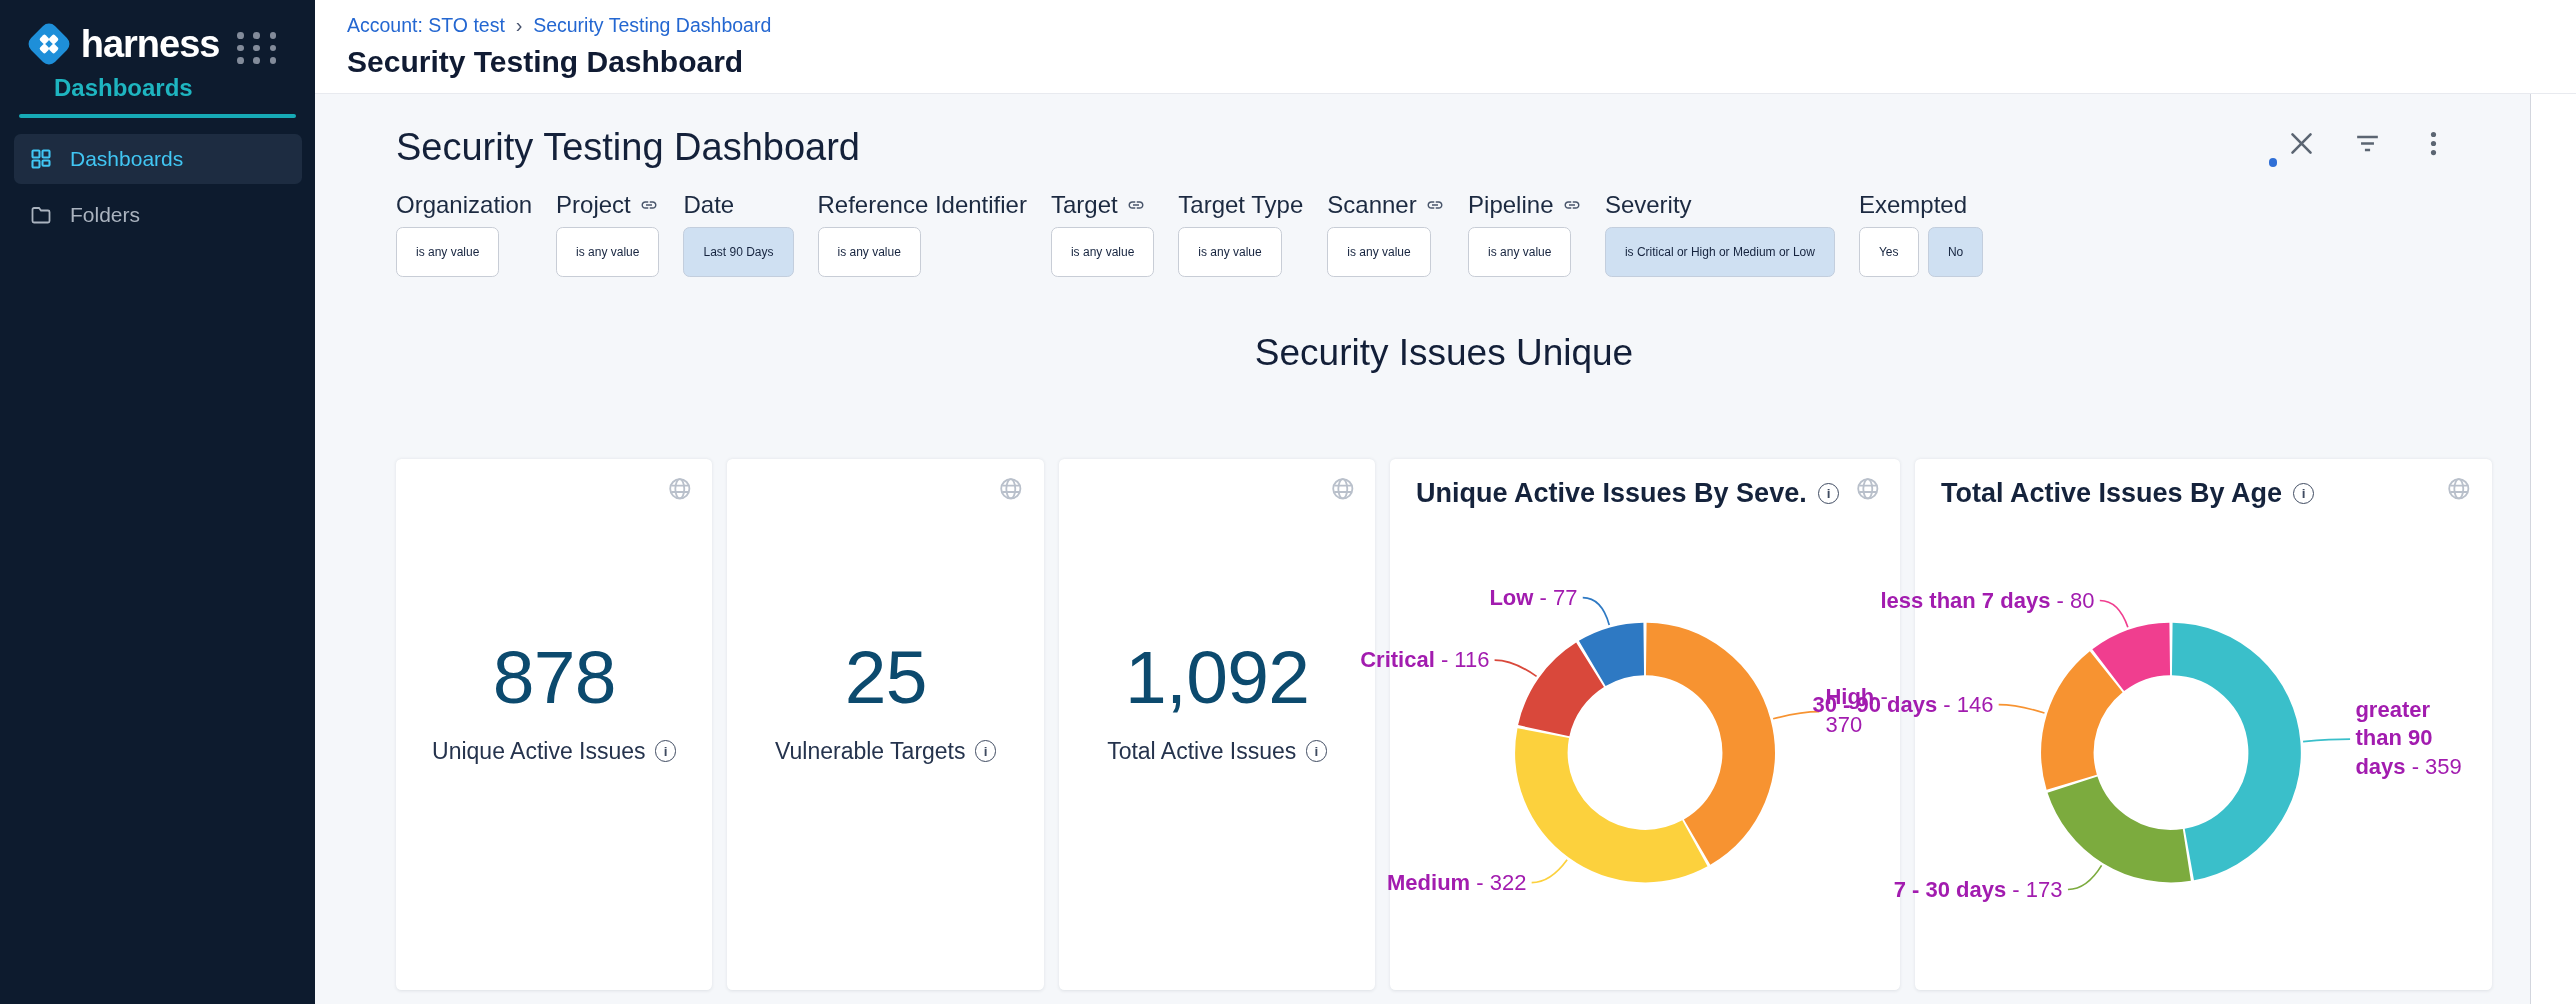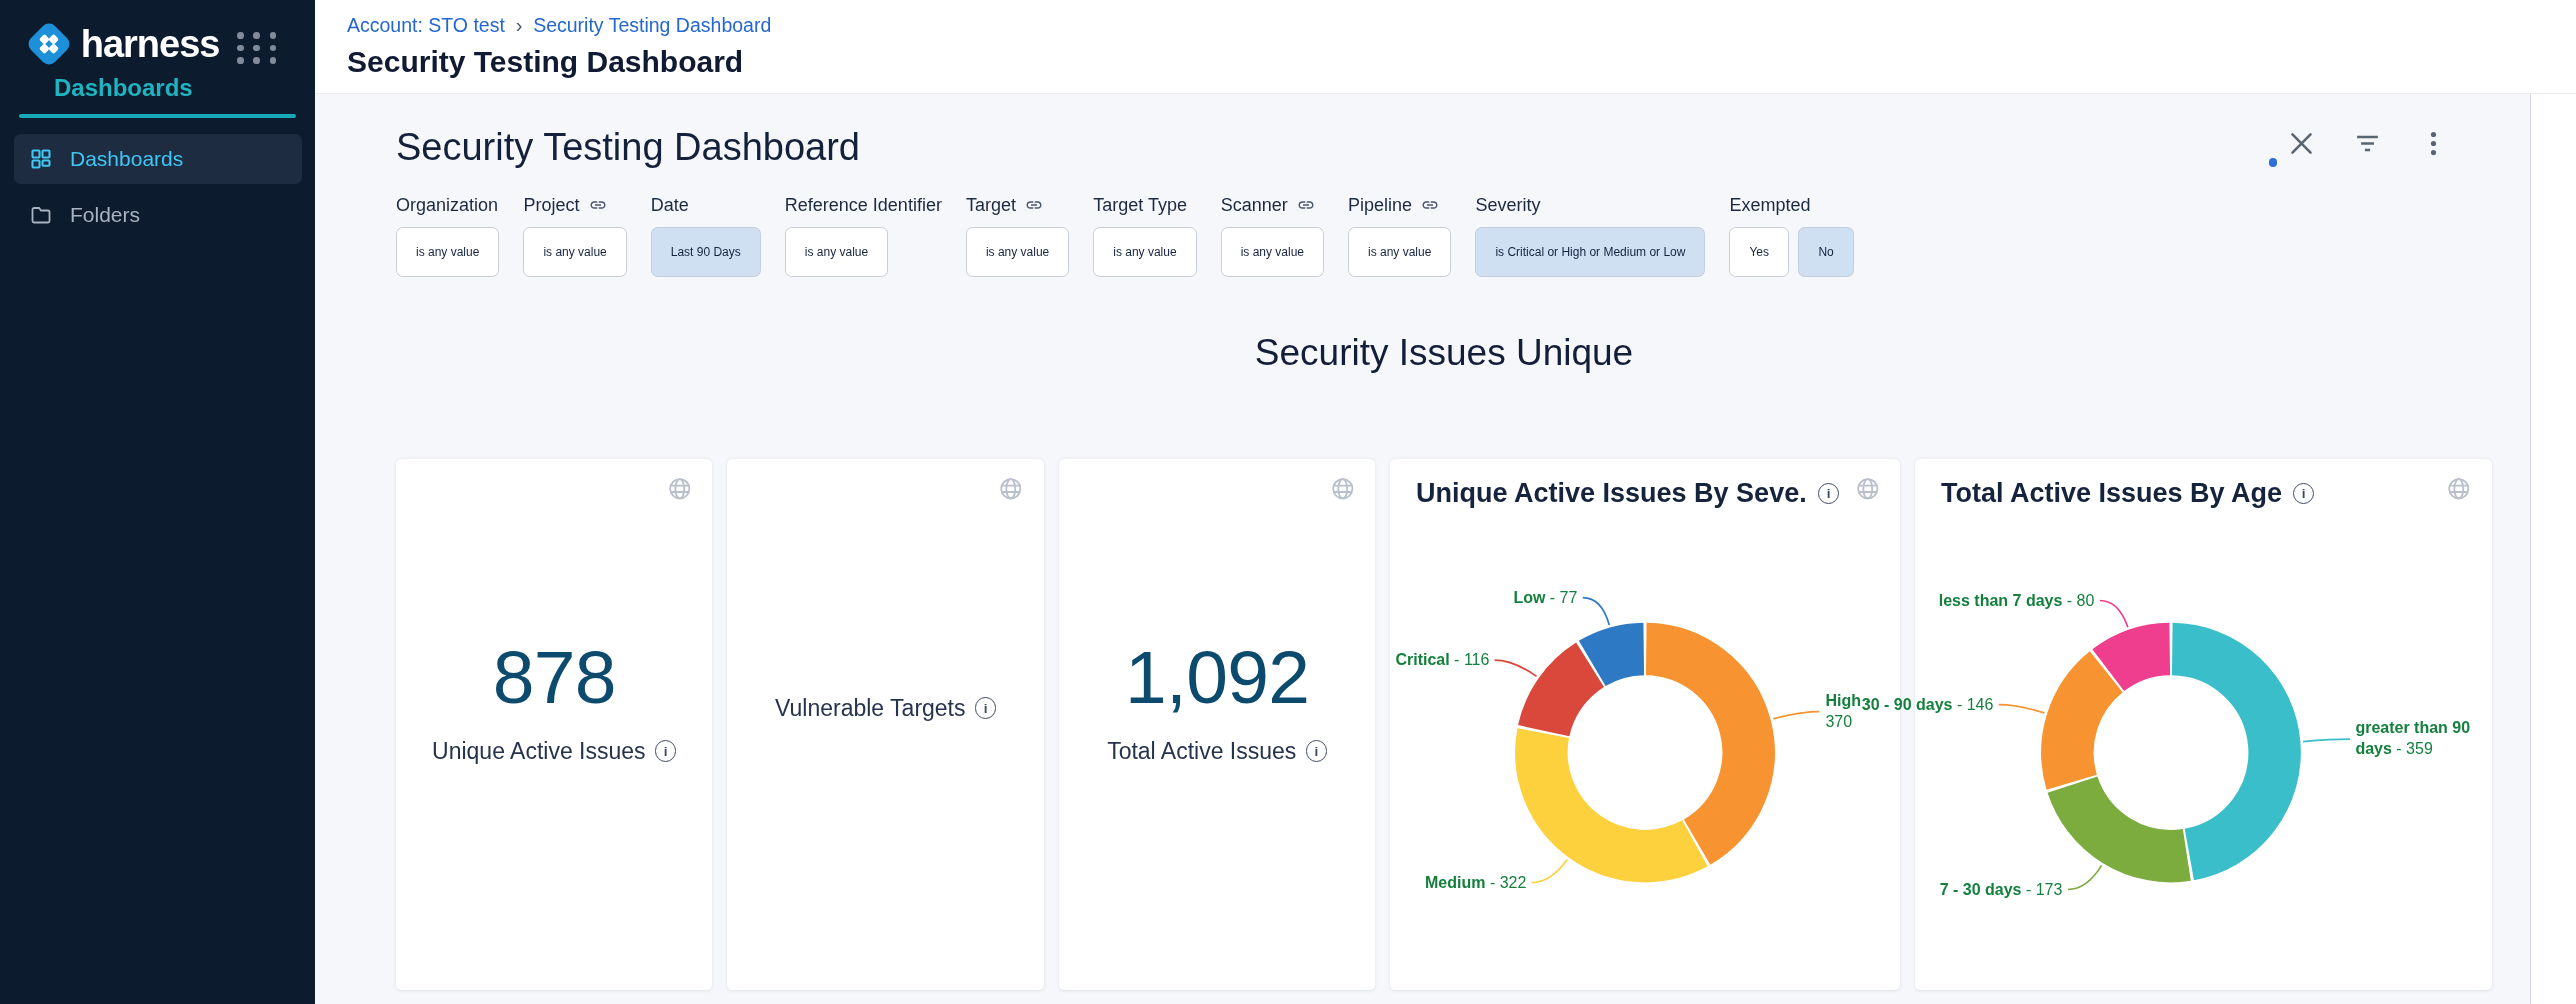--- a/index.html
+++ b/index.html
@@ -42,21 +42,21 @@
 
   .panel-actions { position:absolute; top:34px; right:81px; display:flex; gap:35px; }
   .pa-btn { width:31px; height:31px; color:#5b6572; cursor:pointer; position:relative; }
   .pa-btn svg { width:100%; height:100%; }
   .cursor-dot { position:absolute; left:-17.5px; bottom:-8px; width:8.8px; height:8.8px;
     border-radius:50%; background:#2f6fd6; }
 
   
   .filters { display:flex; margin-top:25.6px; gap:24px; align-items:flex-start; }
   .filter-group { display:flex; flex-direction:column; gap:10.8px; }
-  .filter-label { font-size:18px; color:#1c2a41; display:flex; align-items:center; gap:9.4px; height:21.5px; }
+  .filter-label { font-size:24px; color:#1c2a41; display:flex; align-items:center; gap:9.4px; height:21.5px; }
   .filter-label svg { width:18px; height:18px; color:#49566b; }
   .chip-row { display:flex; gap:9.4px; }
   .chip { height:50px; display:flex; align-items:center; padding:0 19px; background:#ffffff;
     border:1.3px solid #c8cdd6; border-radius:6.7px; font-size:12px; color:#16243f;
     cursor:pointer; white-space:nowrap; }
   .chip.active { background:#cfe0f2; border-color:#c3cedd; }
 
   .section-title { margin-top:55px; text-align:center; font-size:37px; font-weight:400; color:#131f38; }
 
   
@@ -74,21 +74,21 @@
   .info-icon { width:21.5px; height:21.5px; border:1.7px solid #3f4b61; border-radius:50%;
     color:#3f4b61; font-size:13.5px; font-weight:700; display:inline-flex;
     align-items:center; justify-content:center; flex:none; cursor:pointer; }
 
   .donut-card { width:510px; display:flex; flex-direction:column; }
   .donut-head { padding:19px 61px 0 25.6px; display:flex; align-items:center; gap:10.8px; }
   .donut-title { font-size:27px; font-weight:600; color:#15233c; white-space:nowrap;
     overflow:hidden; }
   .donut-chart { flex:1; position:relative; }
   .donut-chart svg { position:absolute; left:0; top:0; }
-  .donut-label { position:absolute; font-size:16px; color:#15803d; line-height:1.3; }
+  .donut-label { position:absolute; font-size:22px; color:#a21caf; line-height:1.3; }
   .donut-label b { font-weight:700; }
   .donut-label.side-left { text-align:right; white-space:nowrap; }
   .donut-label.side-right { max-width:118px; }
 </style>
 </head>
 <body>
 
 <div class="app">
 
   <div class="sidebar">
@@ -301,20 +301,21 @@
 
           <div class="card kpi-card">
             <div class="globe-btn">
               <svg viewBox="0 0 24 24" fill="none" stroke="currentColor" stroke-width="1.7">
                 <circle cx="12" cy="12" r="9"></circle>
                   <ellipse cx="12" cy="12" rx="4.2" ry="9"></ellipse>
                 <path d="M4 9h16 M4 15h16"></path>
               </svg>
             </div>
             <div class="kpi-inner">
+              <div class="kpi-value">25</div>
               <div class="kpi-label">
                 <span>Vulnerable Targets</span>
                 <span class="info-icon">i</span>
               </div>
             </div>
           </div>
 
           <div class="card kpi-card">
             <div class="globe-btn">
               <svg viewBox="0 0 24 24" fill="none" stroke="currentColor" stroke-width="1.7">

